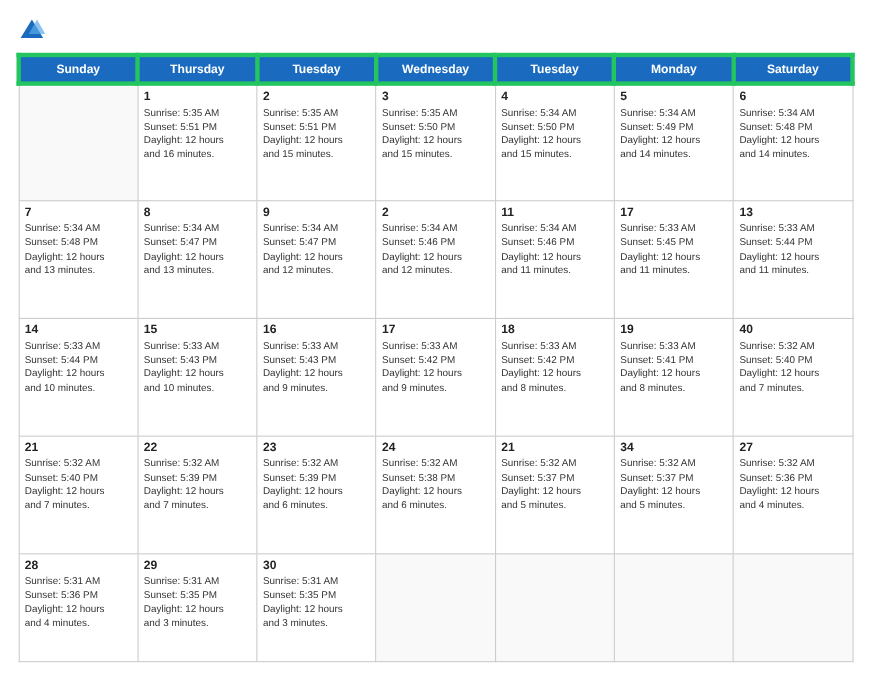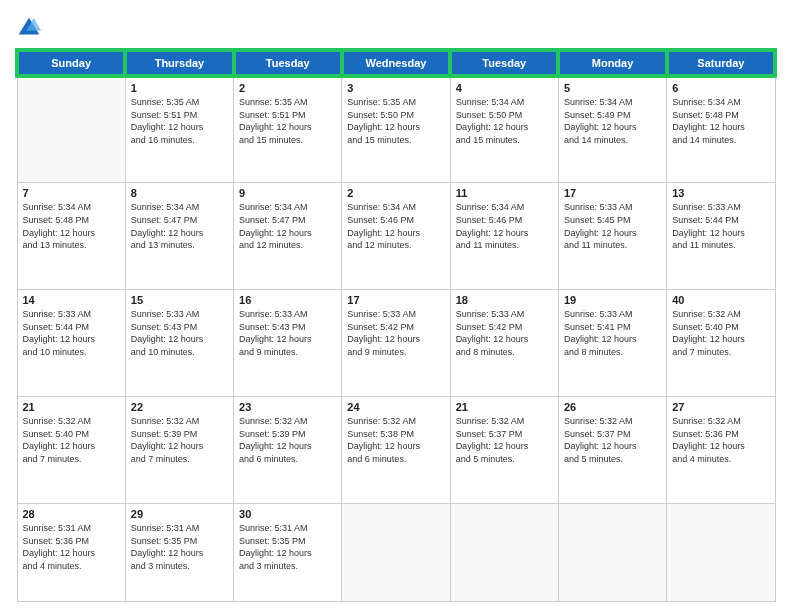--- a/index.html
+++ b/index.html
@@ -237,21 +237,21 @@
           </td>
           <td>
             <span class="day-number">24</span>
             <div class="day-info">Sunrise: 5:32 AM<br>Sunset: 5:38 PM<br>Daylight: 12 hours <br>and 6 minutes.</div>
           </td>
           <td>
             <span class="day-number">21</span>
             <div class="day-info">Sunrise: 5:32 AM<br>Sunset: 5:37 PM<br>Daylight: 12 hours <br>and 5 minutes.</div>
           </td>
           <td>
-            <span class="day-number">26</span>
+            <span class="day-number">34</span>
             <div class="day-info">Sunrise: 5:32 AM<br>Sunset: 5:37 PM<br>Daylight: 12 hours <br>and 5 minutes.</div>
           </td>
           <td>
             <span class="day-number">27</span>
             <div class="day-info">Sunrise: 5:32 AM<br>Sunset: 5:36 PM<br>Daylight: 12 hours <br>and 4 minutes.</div>
           </td>
         </tr>
         <tr class="last-row">
           <td>
             <span class="day-number">28</span>

